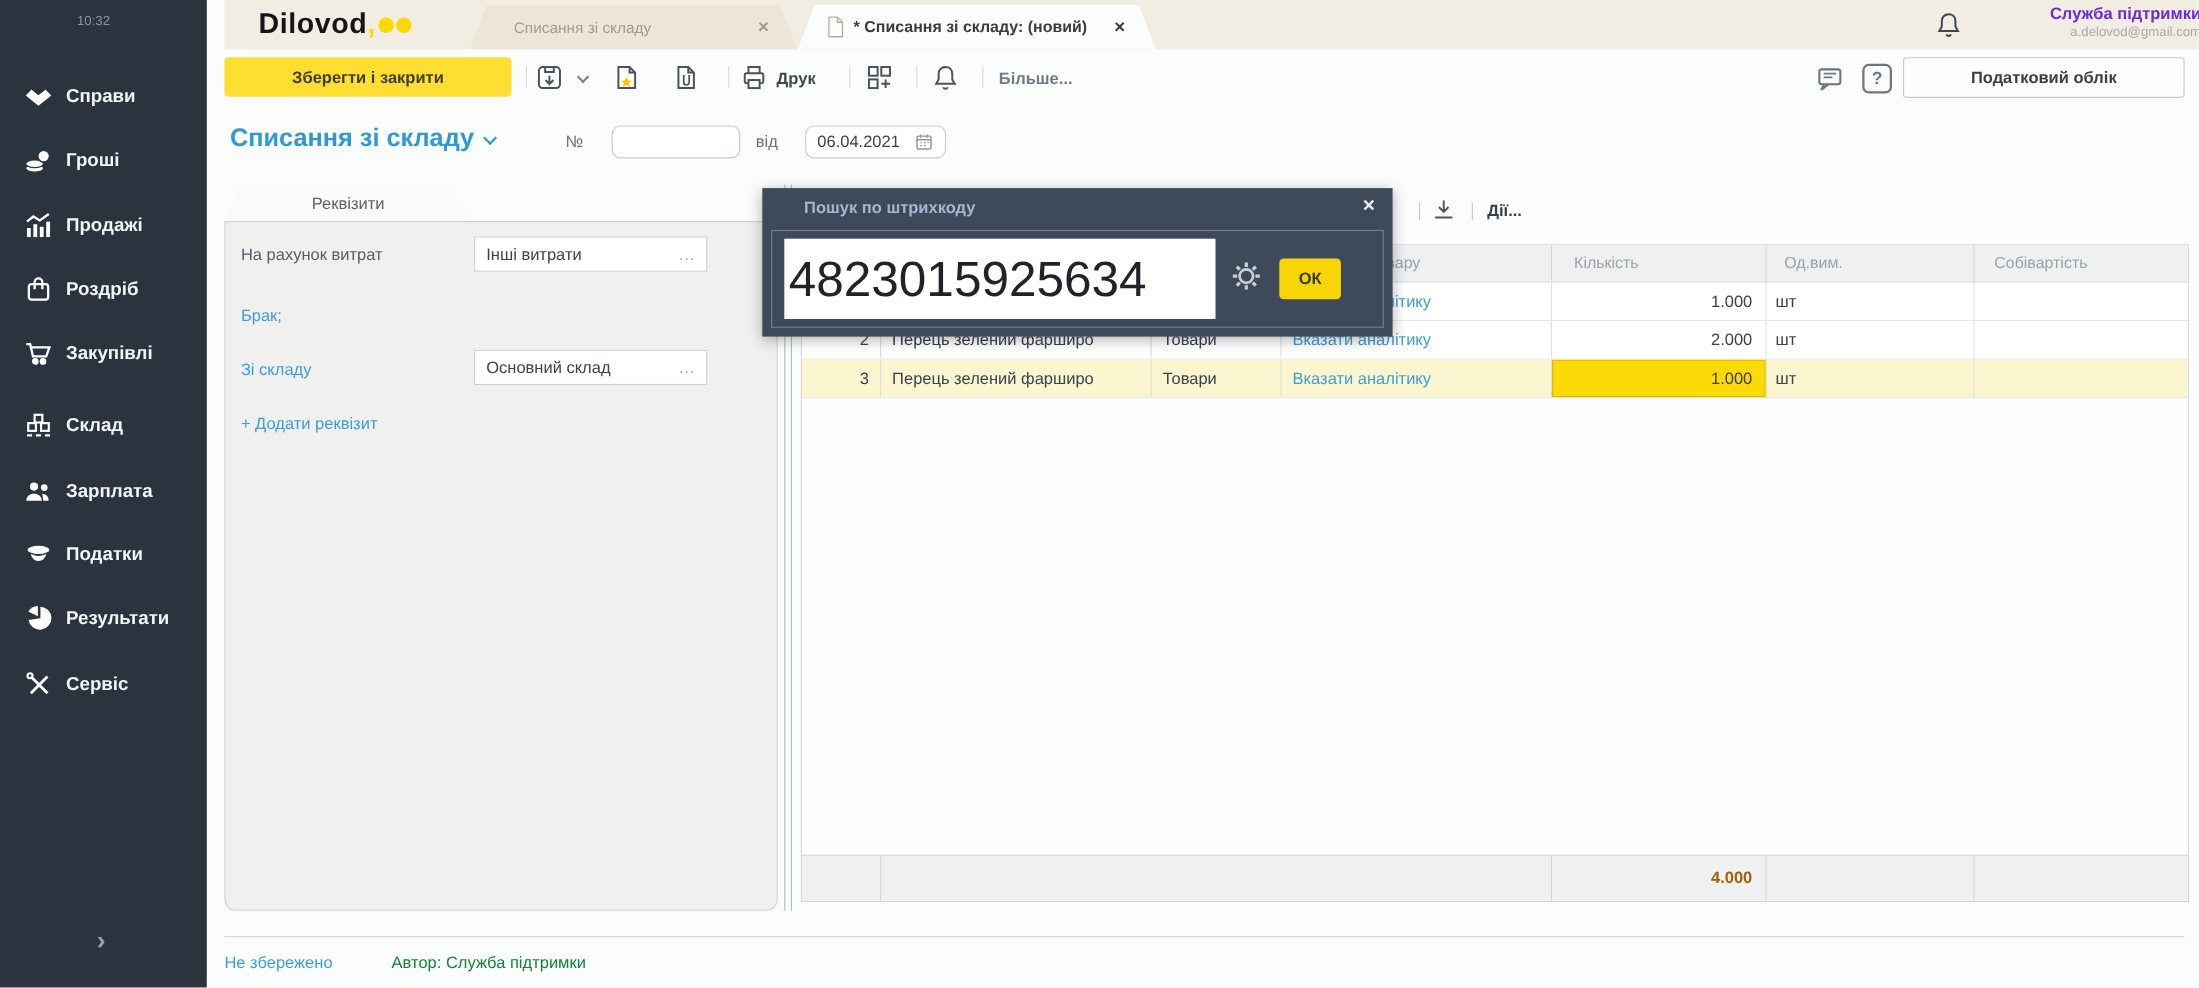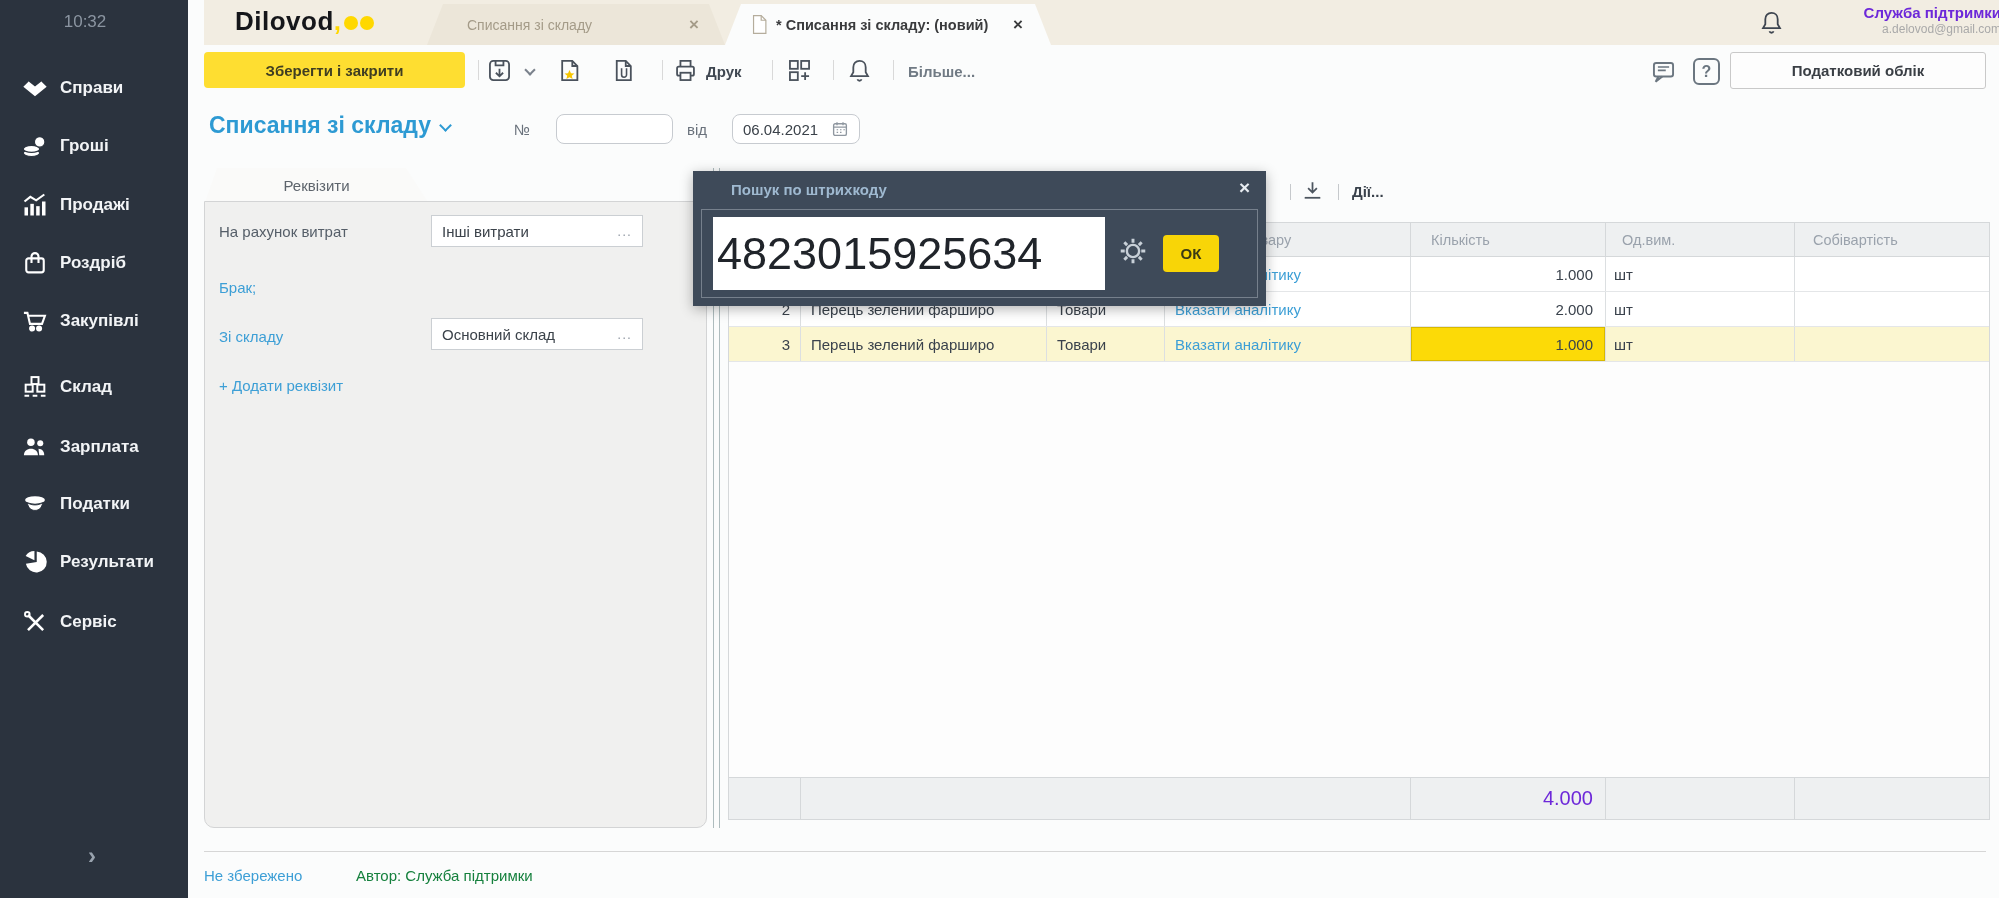--- a/index.html
+++ b/index.html
@@ -2,21 +2,21 @@
 <html><head>
 <meta charset="utf-8">
 <style>
   html,body{margin:0;padding:0;background:#e9e9e9;}
   *{box-sizing:border-box;font-family:"Liberation Sans","DejaVu Sans",sans-serif;}
   #app{position:relative;width:1999px;height:898px;background:#fbfcfc;overflow:hidden;}
   .abs{position:absolute;}
 
   
   #sidebar{left:0;top:0;width:188px;height:898px;background:#2b333e;}
-  #clock{left:30px;top:12px;width:110px;text-align:center;color:#8b95a1;font-size:17px;}
+  #clock{left:30px;top:12px;width:110px;text-align:center;color:#8b95a1;font-size:12px;}
   .nav-item{left:0;width:188px;height:38px;display:flex;align-items:center;cursor:pointer;}
   .nav-item .nico{width:34px;height:34px;margin-left:18px;flex:0 0 34px;display:flex;align-items:center;justify-content:center;}
   .nav-item .nlabel{margin-left:8px;color:#f2f4f6;font-size:17px;font-weight:bold;white-space:nowrap;}
   #collapse{left:70px;top:842px;width:44px;height:28px;color:#99a3ae;font-size:24px;font-weight:bold;text-align:center;cursor:pointer;}
 
   
   #header{left:204px;top:0;width:1811px;height:45px;background:#f2ede2;}
   #logo{left:31px;top:6px;font-size:26px;font-weight:800;color:#15161a;letter-spacing:.5px;white-space:nowrap;}
   #logo .accent{color:#ffd800;}
   #logo .dot{display:inline-block;width:14px;height:14px;border-radius:50%;background:#ffd800;margin-left:2px;}
@@ -70,21 +70,21 @@
 
   
   #table{left:728px;top:222px;width:1262px;height:598px;border:1px solid #d5d8da;background:#fff;display:flex;flex-direction:column;}
   .trow{display:flex;width:100%;}
   .thead{height:34px;background:#eef0f1;border-bottom:1px solid #d5d8da;}
   .thead .tc{color:#9aa2ac;font-size:14.5px;border-right:1px solid #d5d8da;}
   .tbody{height:35px;border-bottom:1px solid #e4e6e8;background:#fff;}
   .tbody .tc{border-right:1px solid #dcdfe1;font-size:15px;color:#3a424c;}
   .tfill{flex:1;background:#fdfdfd;}
   .tfoot{height:42px;background:#eef0f1;border-top:1px solid #d5d8da;}
-  .tfoot .tc{border-right:1px solid #d5d8da;color:#6d28d9;font-size:20px;}
+  .tfoot .tc{border-right:1px solid #d5d8da;color:#a16207;font-size:15px;font-weight:bold;}
   .tc{display:flex;align-items:center;padding:0 10px;overflow:hidden;white-space:nowrap;}
   .tc:last-child{border-right:none!important;}
   .c1{width:72px;flex:0 0 72px;justify-content:flex-end;}
   .c2{width:246px;flex:0 0 246px;}
   .c3{width:118px;flex:0 0 118px;}
   .c4{width:246px;flex:0 0 246px;}
   .c5{width:195px;flex:0 0 195px;justify-content:flex-end;padding-right:12px;}
   .c6{width:189px;flex:0 0 189px;padding-left:8px;}
   .c7{width:196px;flex:0 0 196px;}
   .cm{width:610px;flex:0 0 610px;}

